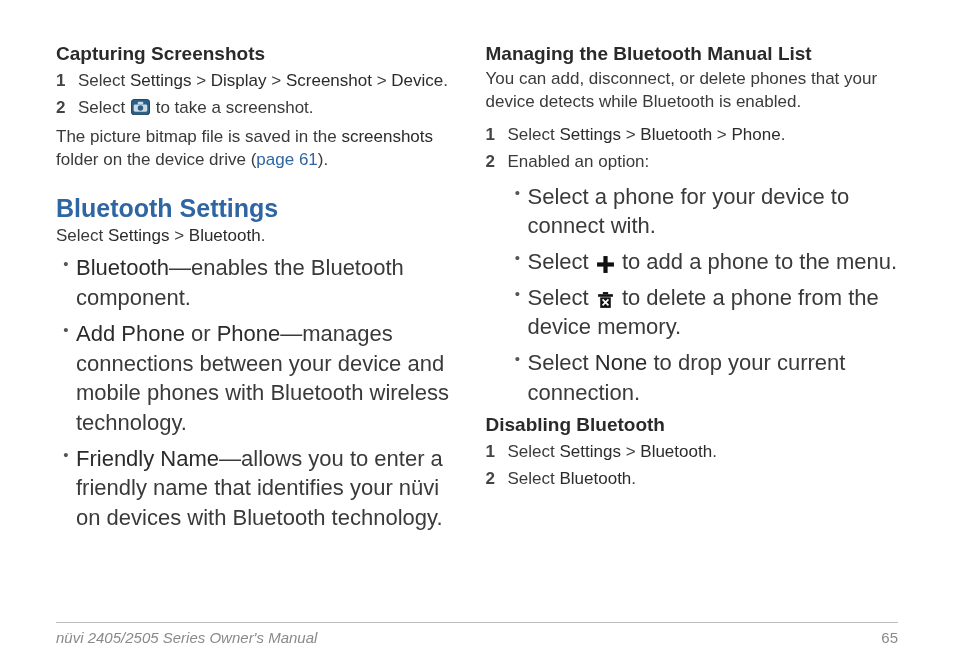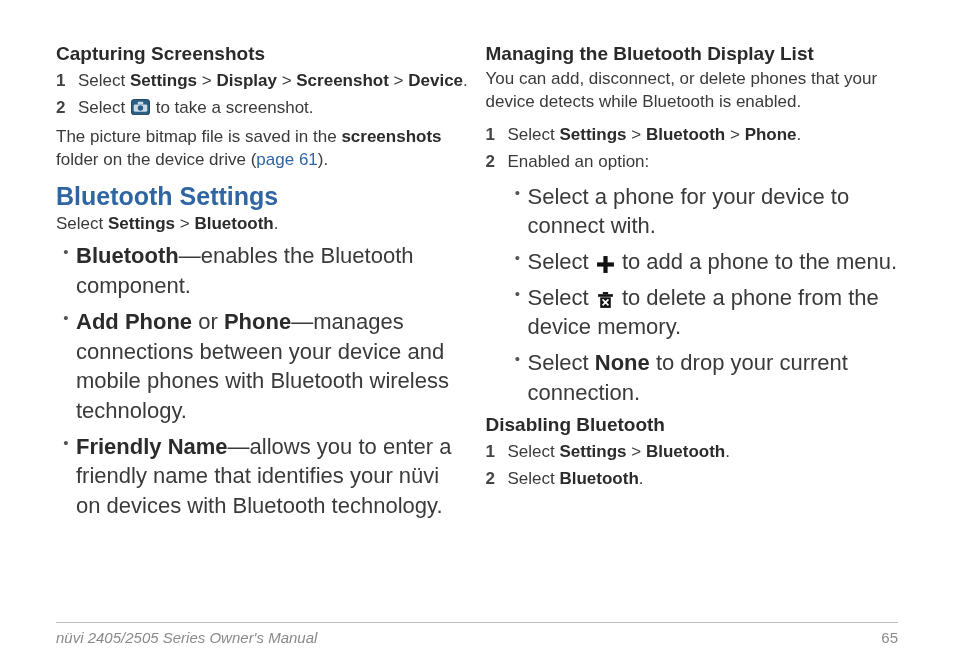--- a/index.html
+++ b/index.html
@@ -1,32 +1,32 @@
 <!DOCTYPE html>
 <html><head>
 <meta charset="utf-8">
 <style>
   * { box-sizing: border-box; margin: 0; padding: 0; }
   html, body { width: 954px; height: 672px; background: #fff; font-family: Arial, Helvetica, sans-serif; color: #3a3a3a; }
   body { padding: 42px 56px 0 56px; position: relative; overflow: hidden; }
   .columns { display: flex; gap: 17px; }
   .col { flex: 1; }
   .h3 { font-weight: bold; font-size: 19px; color: #2a2a2a; line-height: 1.25; margin-bottom: 2px; }
-  .h2 { font-weight: bold; font-size: 25px; color: #2e65a2; margin-top: 10px; margin-bottom: 2px; }
+  .h2 { font-weight: bold; font-size: 25px; color: #2e65a2; margin-top: 22px; margin-bottom: 2px; }
   .body { font-size: 17px; color: #3a3a3a; line-height: 1.35; }
   .ol { list-style: none; margin: 4px 0 6px 0; }
   .ol > li { display: flex; align-items: flex-start; margin: 4px 0; }
   .ol > li > .num { font-weight: bold; color: #444; font-size: 17px; width: 22px; flex: none; line-height: 1.35; }
   .ol > li > .txt { font-size: 17px; color: #3a3a3a; line-height: 1.35; }
   .ul { list-style: none; margin: 6px 0 0 0; }
   .ul > li { display: flex; align-items: flex-start; margin: 6px 0; }
   .ul > li > .dot { width: 20px; flex: none; text-align: center; color: #555; font-size: 15px; line-height: 1.5; }
   .ul > li > .txt { font-size: 22px; color: #3a3a3a; line-height: 1.35; }
   .ul.inner { margin-left: 22px; margin-top: 8px; }
-  .b { font-weight: bold; color: #2b2b2b; }
+  .b { font-weight: normal; color: #2b2b2b; }
   a.link { color: #2e65a2; text-decoration: none; }
   .footer { position: absolute; left: 56px; right: 56px; bottom: 26px; border-top: 1px solid #bdbdbd; padding-top: 6px; display: flex; justify-content: space-between; font-size: 15px; color: #8a8a8a; font-style: italic; text-align: center; }
   .footer .pg { font-style: normal; color: #8a8a8a; }
   .icon { display: inline-block; vertical-align: -3px; width: 19px; height: 17px; margin: 0 1px; }
   .icon svg { display: block; }
 </style>
 </head>
 <body>
 
 <div class="columns">
@@ -85,21 +85,21 @@
         <span class="dot">•</span>
         <span class="txt">
           <span class="b">Friendly Name</span><span>—allows you to enter a friendly name that identifies your nüvi on devices with Bluetooth technology.</span>
         </span>
       </li>
     </ul>
   </div>
 
   <div class="col">
 
-    <div class="h3">Managing the Bluetooth Display List</div>
+    <div class="h3">Managing the Bluetooth Manual List</div>
     <div class="body">You can add, disconnect, or delete phones that your device detects while Bluetooth is enabled.</div>
 
     <ul class="ol" style="margin-top:10px;">
       <li>
         <span class="num">1</span>
         <span class="txt">
           <span>Select </span><span class="b">Settings</span><span> &gt; </span><span class="b">Bluetooth</span><span> &gt; </span><span class="b">Phone</span><span>.</span>
         </span>
       </li>
       <li>

